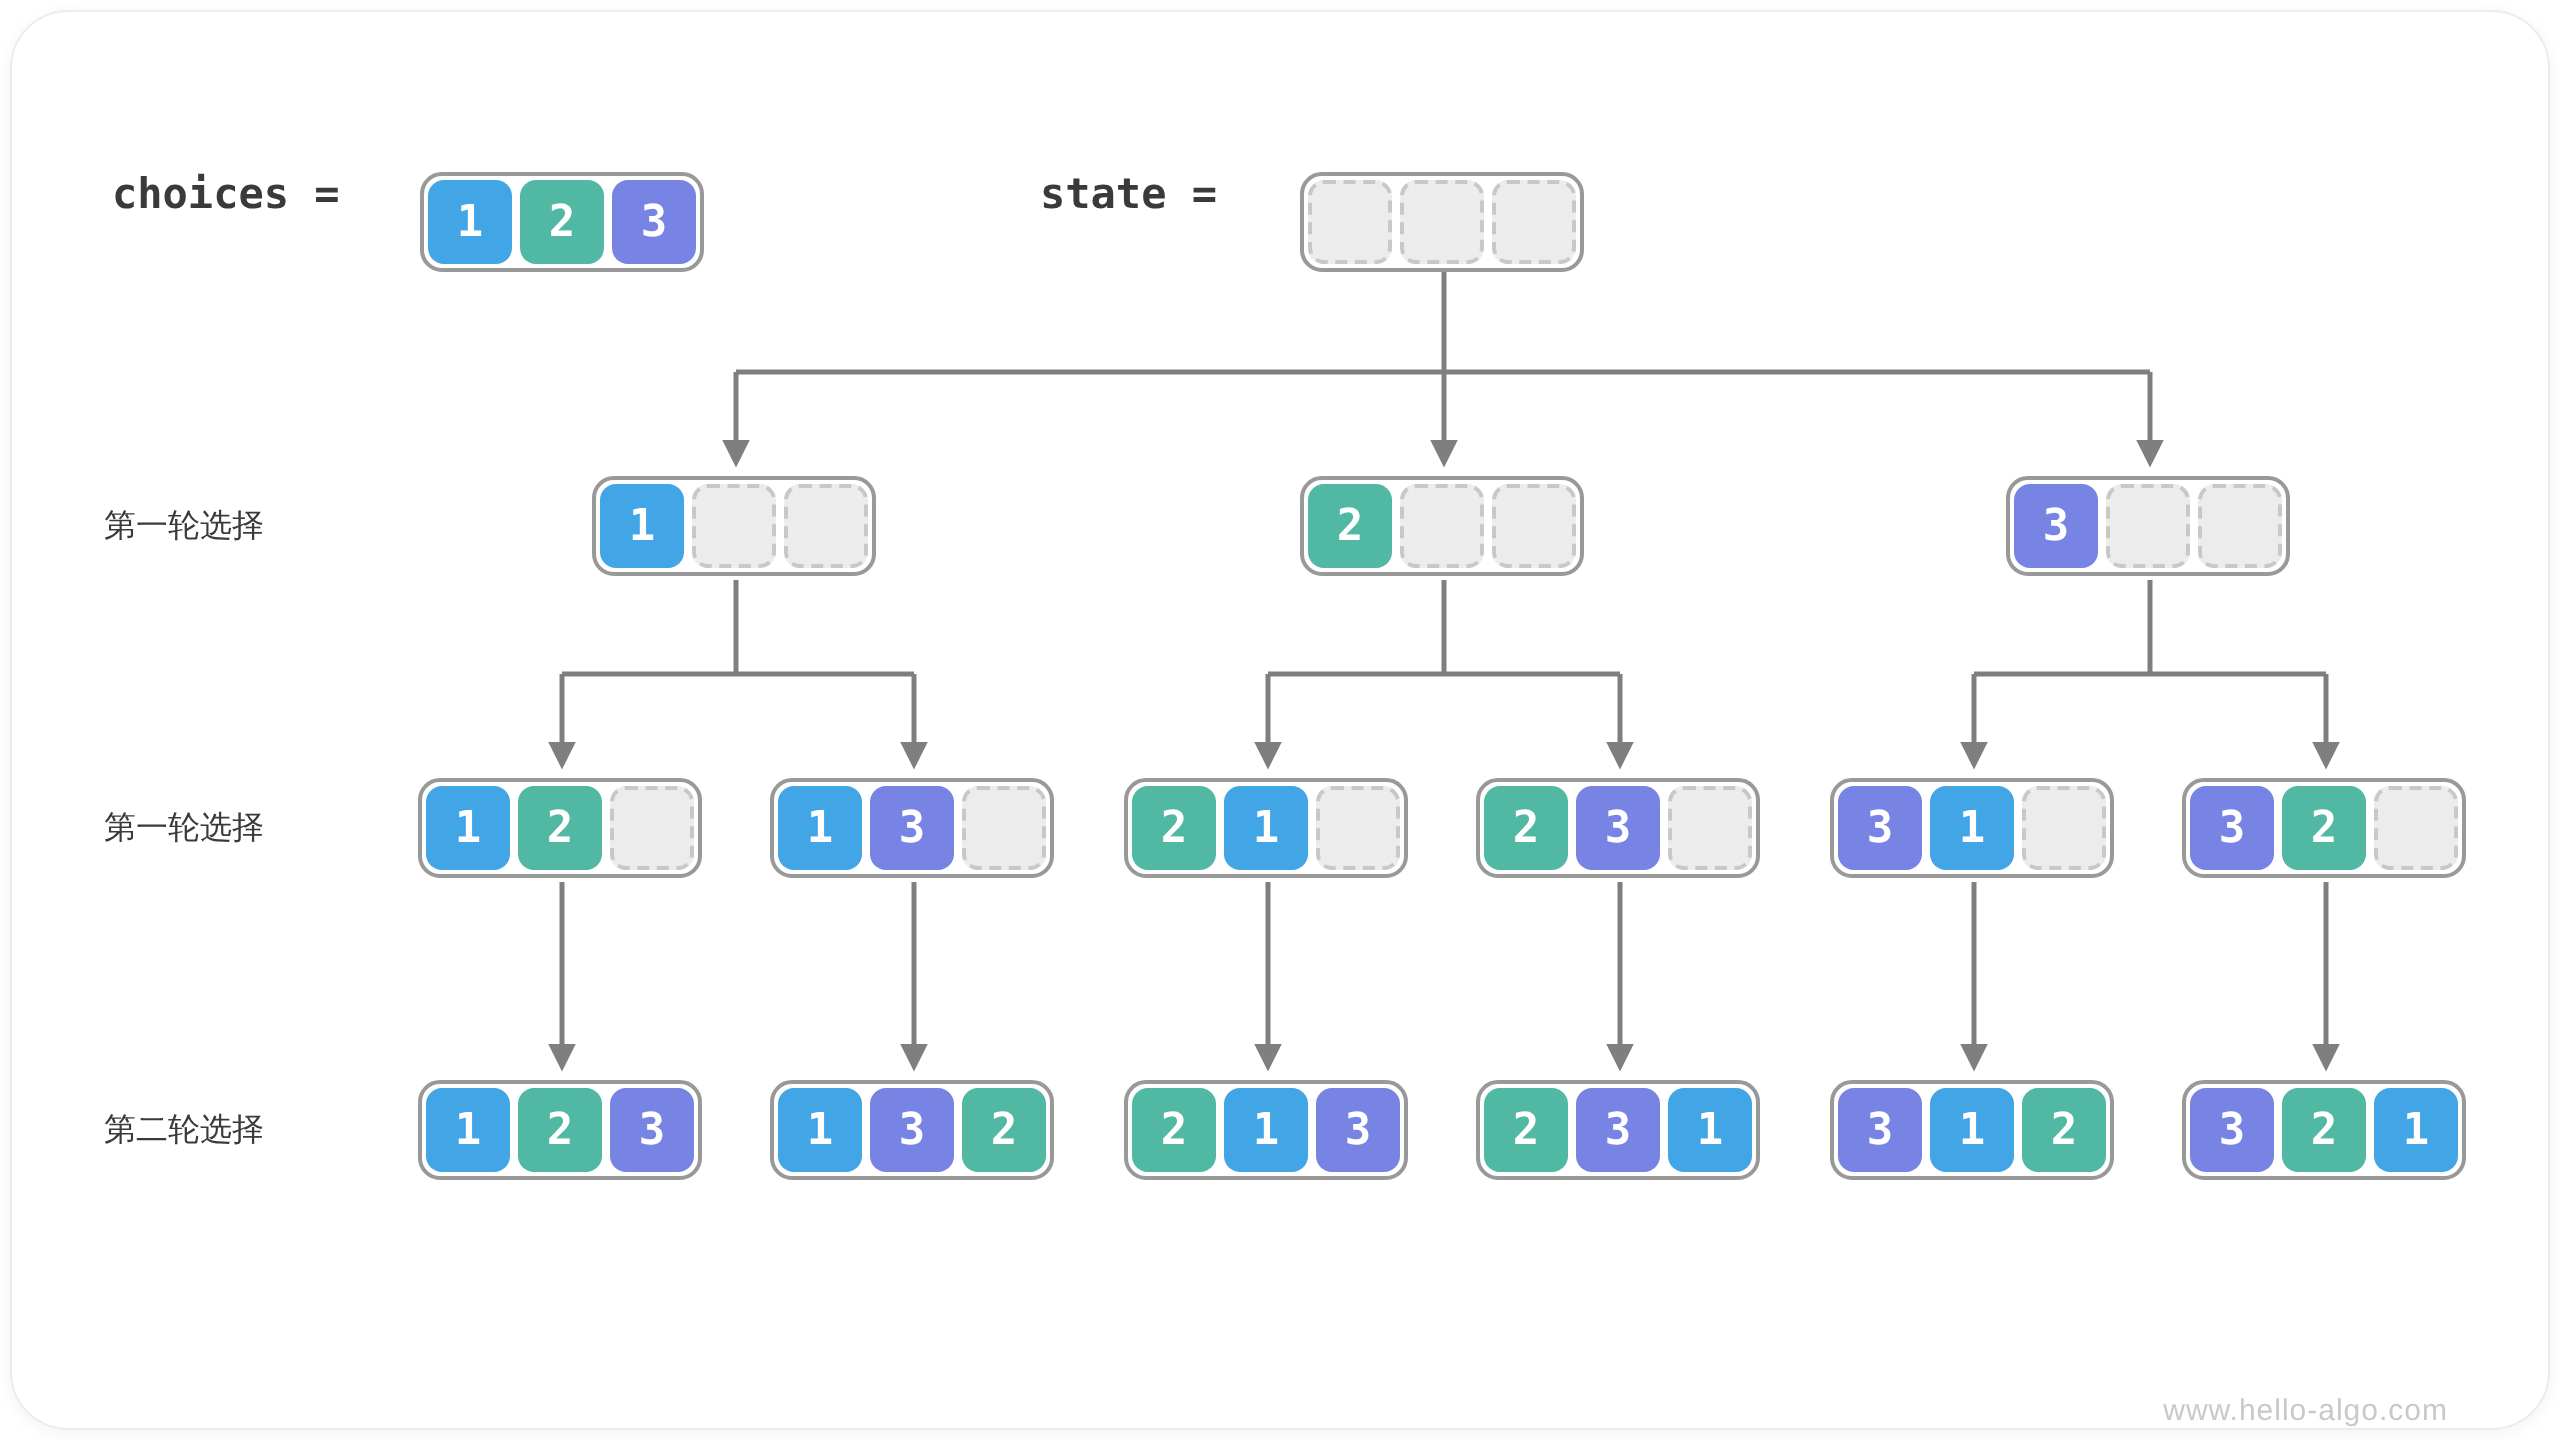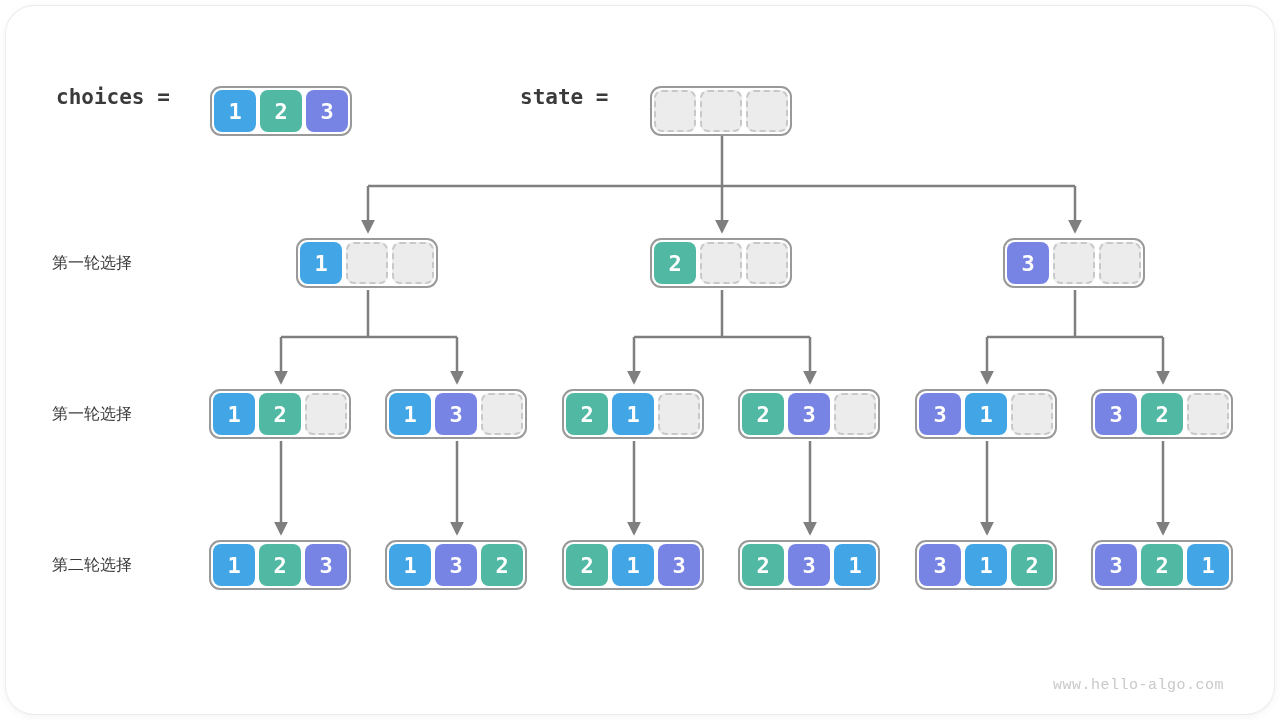--- a/index.html
+++ b/index.html
@@ -46,22 +46,22 @@
     position:absolute;z-index:2;top:84px;height:26px;line-height:26px;
     font-family:"DejaVu Sans Mono","Liberation Mono",monospace;
     font-weight:bold;font-size:21px;color:var(--c-text);white-space:pre;
   }
   .row-label{
     position:absolute;z-index:2;left:52px;width:170px;height:26px;line-height:26px;
     font-size:16px;color:var(--c-text);
     font-family:"DejaVu Sans","Liberation Sans",sans-serif;
   }
   .watermark{
-    position:absolute;z-index:2;right:56px;top:677px;
-    font-family:Liberation Mono, monospace;
+    position:absolute;z-index:2;right:56px;top:697px;
+    font-family:Liberation Sans, sans-serif;
     font-size:15px;color:var(--c-watermark);letter-spacing:0.5px;
   }
 </style>
 </head>
 <body>
 
 <div class="card"></div>
 
 <svg class="connectors" viewBox="0 0 1280 720">
   <defs>

